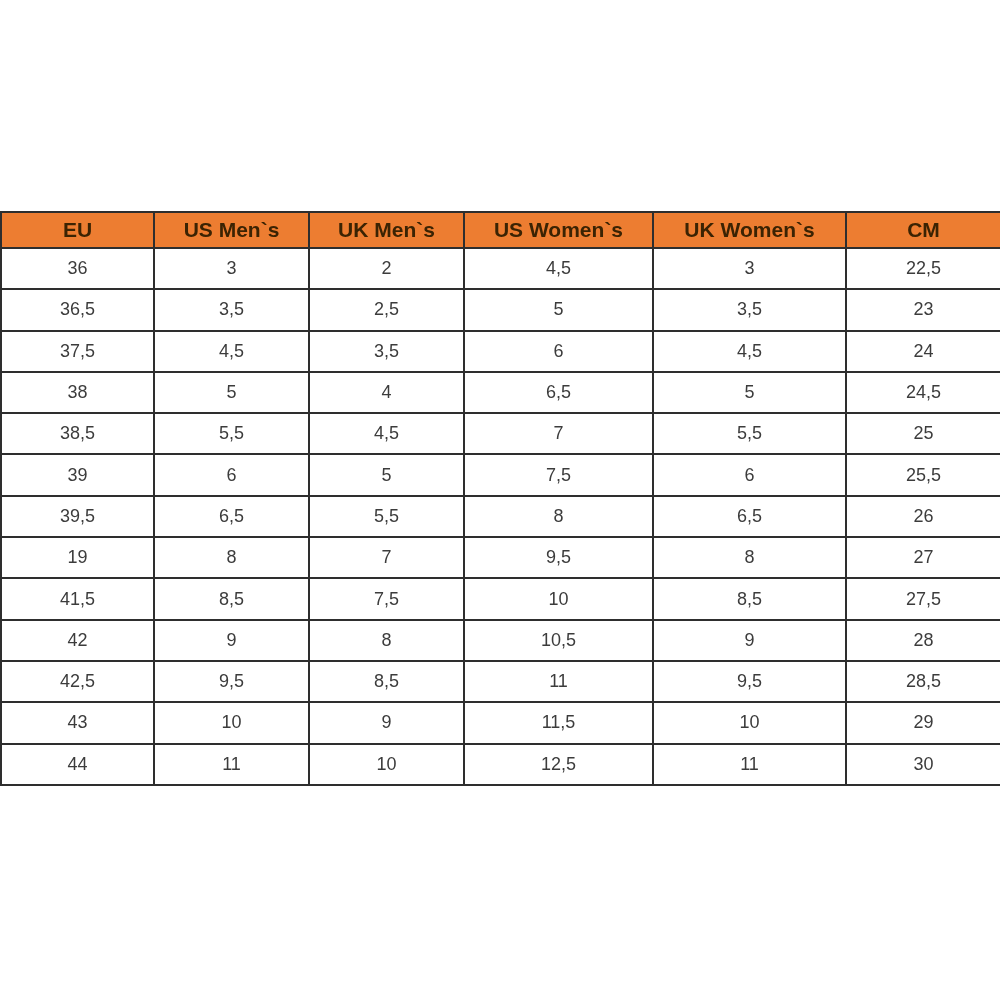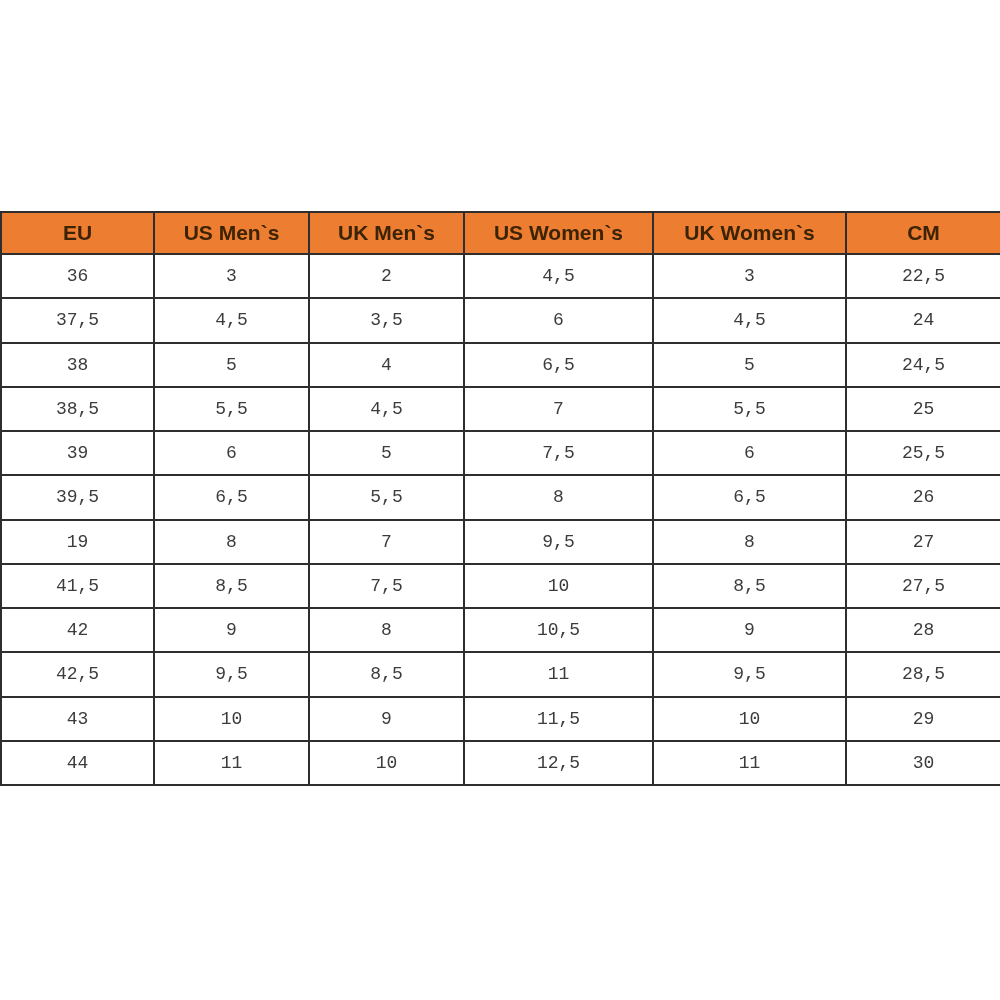--- a/index.html
+++ b/index.html
@@ -31,31 +31,30 @@
   table.size-table th,
   table.size-table td {
     border: 2px solid var(--border-color, #2e2e2e);
     text-align: center;
     vertical-align: middle;
     padding: 0;
     overflow: hidden;
     white-space: nowrap;
   }
   table.size-table thead tr {
-    height: 42px;
+    height: 36px;
   }
   table.size-table thead th {
     background: var(--accent, #ED7D31);
     color: var(--header-text, #3B2303);
     font-weight: bold;
     font-size: 21px;
   }
   table.size-table tbody tr {
     height: 16px;
-    font-family: Liberation Mono, monospace;
   }
   table.size-table tbody td {
     background: #ffffff;
     color: var(--body-text, #3C3C3C);
     font-size: 18px;
   }
   
   col.c0 { width: 153px; }
   col.c1 { width: 155px; }
   col.c2 { width: 155px; }
@@ -87,20 +86,28 @@
         </tr>
     </thead>
     <tbody id="table-body">
         <tr>
           <td>36</td>
           <td>3</td>
           <td>2</td>
           <td>4,5</td>
           <td>3</td>
           <td>22,5</td>
+        </tr>
+        <tr>
+          <td>36,5</td>
+          <td>3,5</td>
+          <td>2,5</td>
+          <td>5</td>
+          <td>3,5</td>
+          <td>23</td>
         </tr>
         <tr>
           <td>37,5</td>
           <td>4,5</td>
           <td>3,5</td>
           <td>6</td>
           <td>4,5</td>
           <td>24</td>
         </tr>
         <tr>

